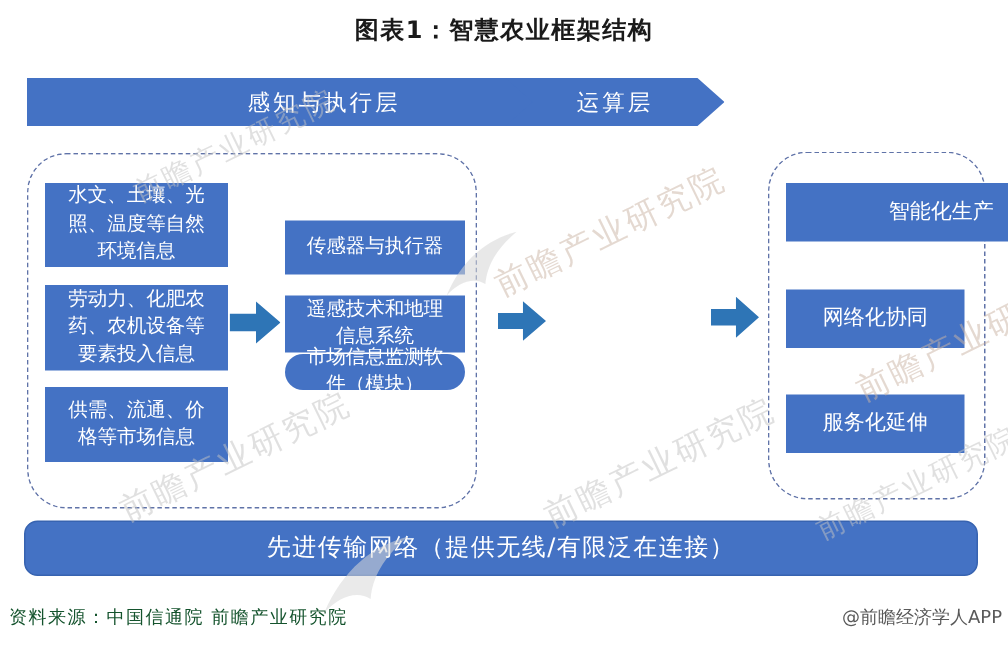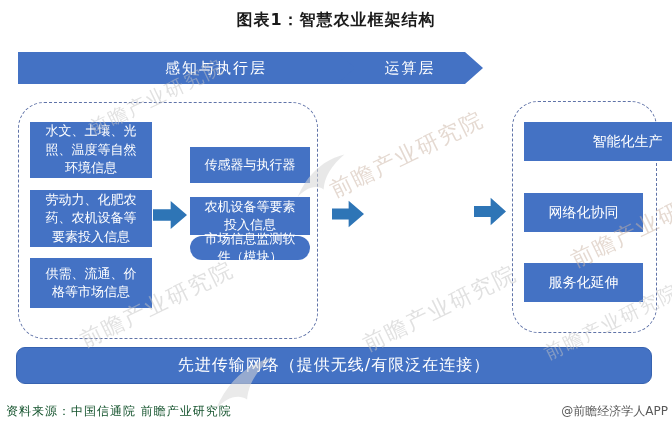--- a/index.html
+++ b/index.html
@@ -106,21 +106,21 @@
   <div class="bluebox lb3">
     <span>供需、流通、价格等市场信息</span>
   </div>
 
   <div class="blockarrow ar1"></div>
 
   <div class="bluebox mb1">
     <span>传感器与执行器</span>
   </div>
   <div class="bluebox mb2">
-    <span>农机设备等要素投入信息</span>
+    <span>遥感技术和地理信息系统</span>
   </div>
   <div class="bluebox mb3">
     <span>市场信息监测软件（模块）</span>
   </div>
 
   <div class="blockarrow ar2"></div>
 
 
   <div class="blockarrow ar3"></div>
 

